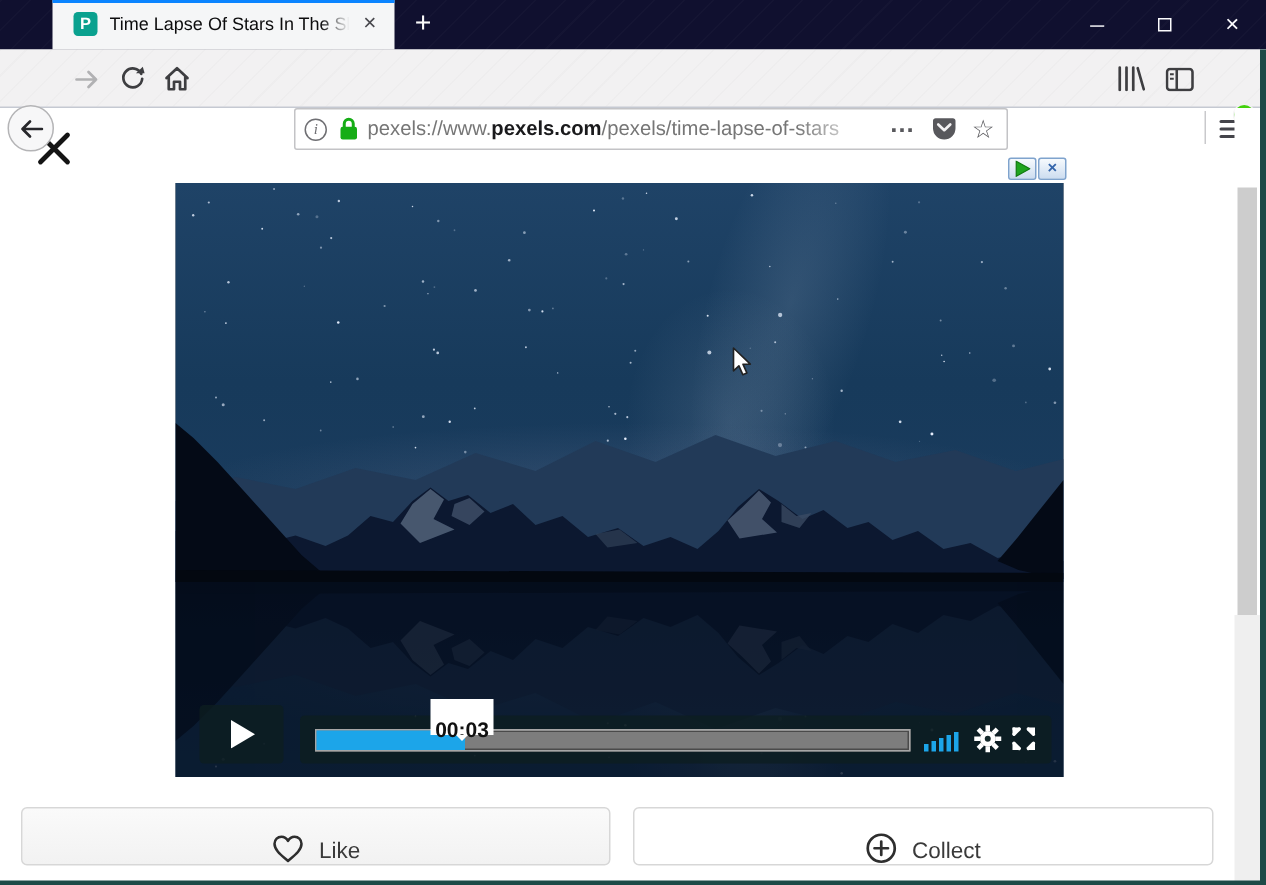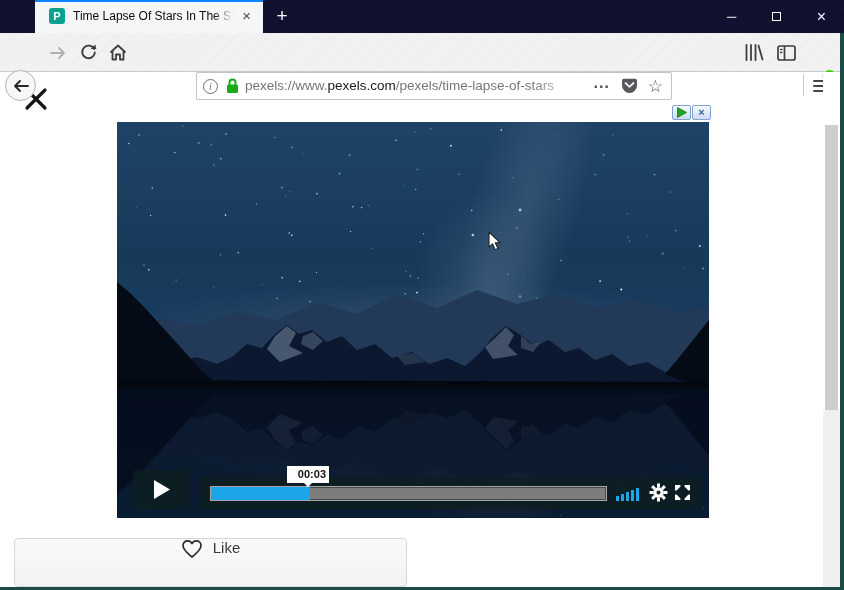--- a/index.html
+++ b/index.html
@@ -29,21 +29,21 @@
     background-image:repeating-linear-gradient(135deg, rgba(0,0,0,0.015) 0 1px, transparent 1px 12px);
     border-bottom:1px solid #c5c9d2; }
   .nav-icon { position:absolute; top:0; height:39px; display:flex; align-items:center; justify-content:center; }
   .back-circle { position:absolute; left:5px; top:37px; width:31px; height:31px; border-radius:50%;
     background:#f7f7f8; border:1px solid #b4b4b6; display:flex; align-items:center; justify-content:center; z-index:3; }
   .urlbar { position:absolute; left:196px; top:39px; width:476px; height:28px; background:#fff;
     border:1px solid #c3c3c6; border-radius:2px; display:flex; align-items:center; padding:0 6px; }
   .url-text { flex:1; position:relative; font-size:13.5px; white-space:nowrap; overflow:hidden; margin-left:6px; height:28px; line-height:27px;
     -webkit-mask-image:linear-gradient(to right,#000 82%,transparent 97%); mask-image:linear-gradient(to right,#000 82%,transparent 97%); }
   .url-scheme,.url-path { color:#767676; }
-  .url-domain { color:#1a1a1c; }
+  .url-domain { color:#1a1a1c;font-weight:bold; }
   .info-circle { width:15px; height:15px; border-radius:50%; border:1px solid #6f6f73; color:#6f6f73;
     font-size:10px; font-style:italic; font-family:"Liberation Serif",serif; text-align:center; line-height:13px; flex:0 0 auto; }
   .urlbar-right { display:flex; align-items:center; gap:10px; flex:0 0 auto; padding-right:2px; }
   .overflow-dots { font-size:17px; font-weight:bold; color:#58585c; letter-spacing:1px; line-height:10px; margin-top:-6px; }
   .bookmark-star { font-size:17px; color:#58585c; line-height:17px; }
   .toolbar-sep { position:absolute; left:803px; top:41px; width:1px; height:22px; background:#c9c9cc; }
   .hamburger { position:absolute; left:813px; top:47px; width:17px; display:flex; flex-direction:column; gap:3px; }
   .hamburger span { display:block; height:2px; background:#44444a; border-radius:1px; }
   .update-badge { position:absolute; left:822px; top:36px; width:15px; height:15px; border-radius:50%;
     border:1.5px solid #f2f1f2; display:flex; align-items:center; justify-content:center; }
@@ -63,33 +63,33 @@
   .ctrl-bar { position:absolute; left:83px; top:355px; width:501px; height:32px; border-radius:3px;
     background:rgba(13,30,32,0.78); }
   .progress { position:absolute; left:10px; top:9px; width:397px; height:15px;
     background:#7d7d7d; border:1px solid #a6a6a6; box-shadow:0 0 0 1px #4a4a4a inset; }
   .progress-fill { position:absolute; left:0; top:0; height:100%; background:#1ca5e9; }
   .vol-bars { position:absolute; left:416px; top:10px; width:30px; height:14px; display:flex; align-items:flex-end; gap:2px; }
   .vol-bars i { display:block; width:3px; background:#1ca5e9; }
   .gear-wrap { position:absolute; left:449px; top:6px; }
   .fs-wrap { position:absolute; left:474px; top:7px; }
   .time-tooltip { position:absolute; left:170px; top:344px; min-width:42px; height:17px; background:#fff;
-    color:#111; font-size:11px; font-weight:bold; text-align:right; line-height:17px; padding:0 3px; }
+    color:#111; font-size:14px; font-weight:bold; text-align:center; line-height:17px; padding:12px 3px; }
   .time-tooltip::after { content:""; position:absolute; left:50%; bottom:-4px; margin-left:-4px;
     border-left:4px solid transparent; border-right:4px solid transparent; border-top:4px solid #fff; }
   .cursor { position:absolute; left:371px; top:109px; z-index:5; }
 
   
   .scroll-track { position:absolute; left:823px; top:72px; width:17px; height:516px; background:#fff; }
   .scroll-track-lower { position:absolute; left:0; top:338px; width:17px; height:178px; background:#efefef; }
   .scroll-thumb { position:absolute; left:2px; top:53px; width:13px; height:285px; background:#cdcdcd; }
 
   
-  .action-btn { position:absolute; top:538px; height:49px; border:1px solid #d7d7d7; border-radius:4px;
-    display:flex; align-items:flex-start; justify-content:center; gap:10px; font-size:15px; color:#3a3a3a; }
+  .action-btn { position:absolute; top:538px; height:39px; border:1px solid #d7d7d7; border-radius:4px;
+    display:flex; align-items:flex-end; justify-content:center; gap:10px; font-size:15px; color:#3a3a3a; }
   .like-btn { left:14px; width:393px; background:linear-gradient(#fafafa,#f2f2f2); }
   .collect-btn { left:422px; width:387px; background:#fff; }
 
   
   .frame-right { position:absolute; left:840px; top:33px; width:4px; height:557px; background:#1d4a47; }
   .frame-bottom { position:absolute; left:0; top:587px; width:844px; height:3px; background:#1d4a47; }
 </style>
 </head>
 <body>
 
@@ -441,16 +441,23 @@
     <div class="scroll-track-lower"></div>
     <div class="scroll-thumb"></div>
   </div>
 
   <div class="action-btn like-btn">
     <svg width="22" height="20" viewBox="0 0 22 20">
       <path d="M11,18 C7,14.5 2,11 2,6.5 C2,3.6 4.2,1.8 6.6,1.8 C8.4,1.8 10.1,2.9 11,4.6 C11.9,2.9 13.6,1.8 15.4,1.8 C17.8,1.8 20,3.6 20,6.5 C20,11 15,14.5 11,18 Z" fill="none" stroke="#2e2e2e" stroke-width="1.7" stroke-linejoin="round"></path>
     </svg>
     <span>Like</span>
   </div>
+  <div class="action-btn collect-btn">
+    <svg width="21" height="21" viewBox="0 0 21 21">
+      <circle cx="10.5" cy="10.5" r="9" fill="none" stroke="#2e2e2e" stroke-width="1.8"></circle>
+      <path d="M10.5,6 V15 M6,10.5 H15" stroke="#2e2e2e" stroke-width="1.8" stroke-linecap="round"></path>
+    </svg>
+    <span>Collect</span>
+  </div>
 
   <div class="frame-right"></div>
   <div class="frame-bottom"></div>
 </div>
 
 </body></html>

